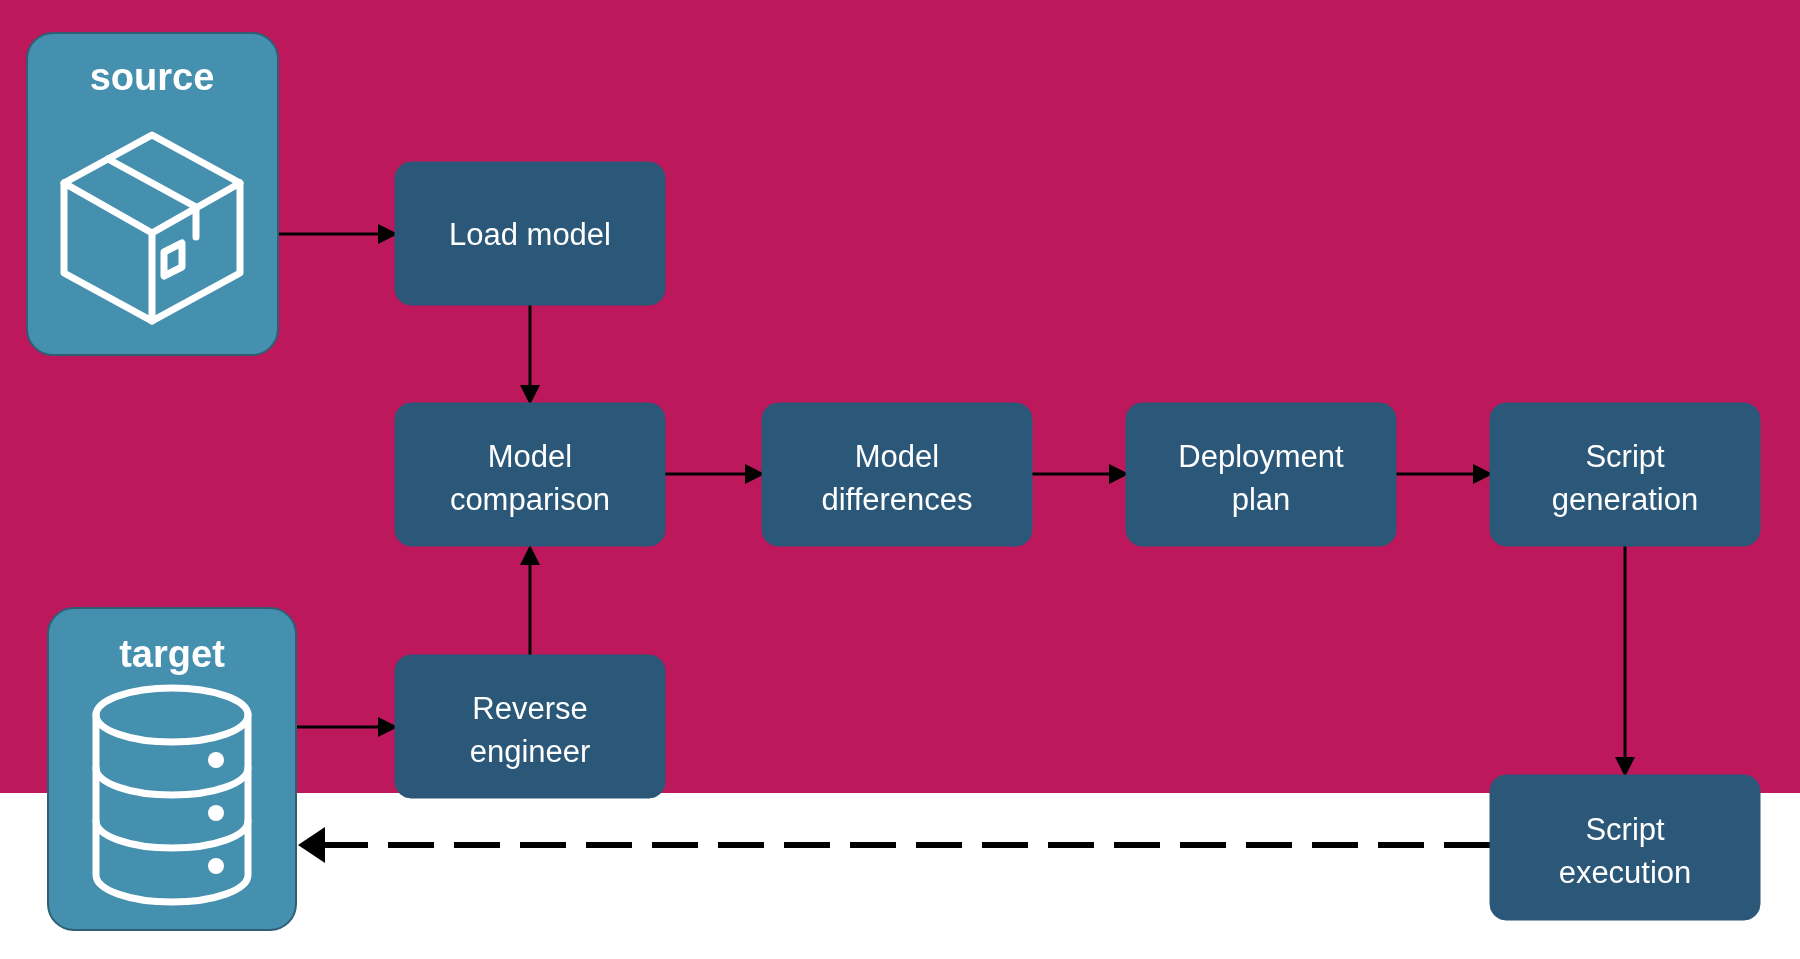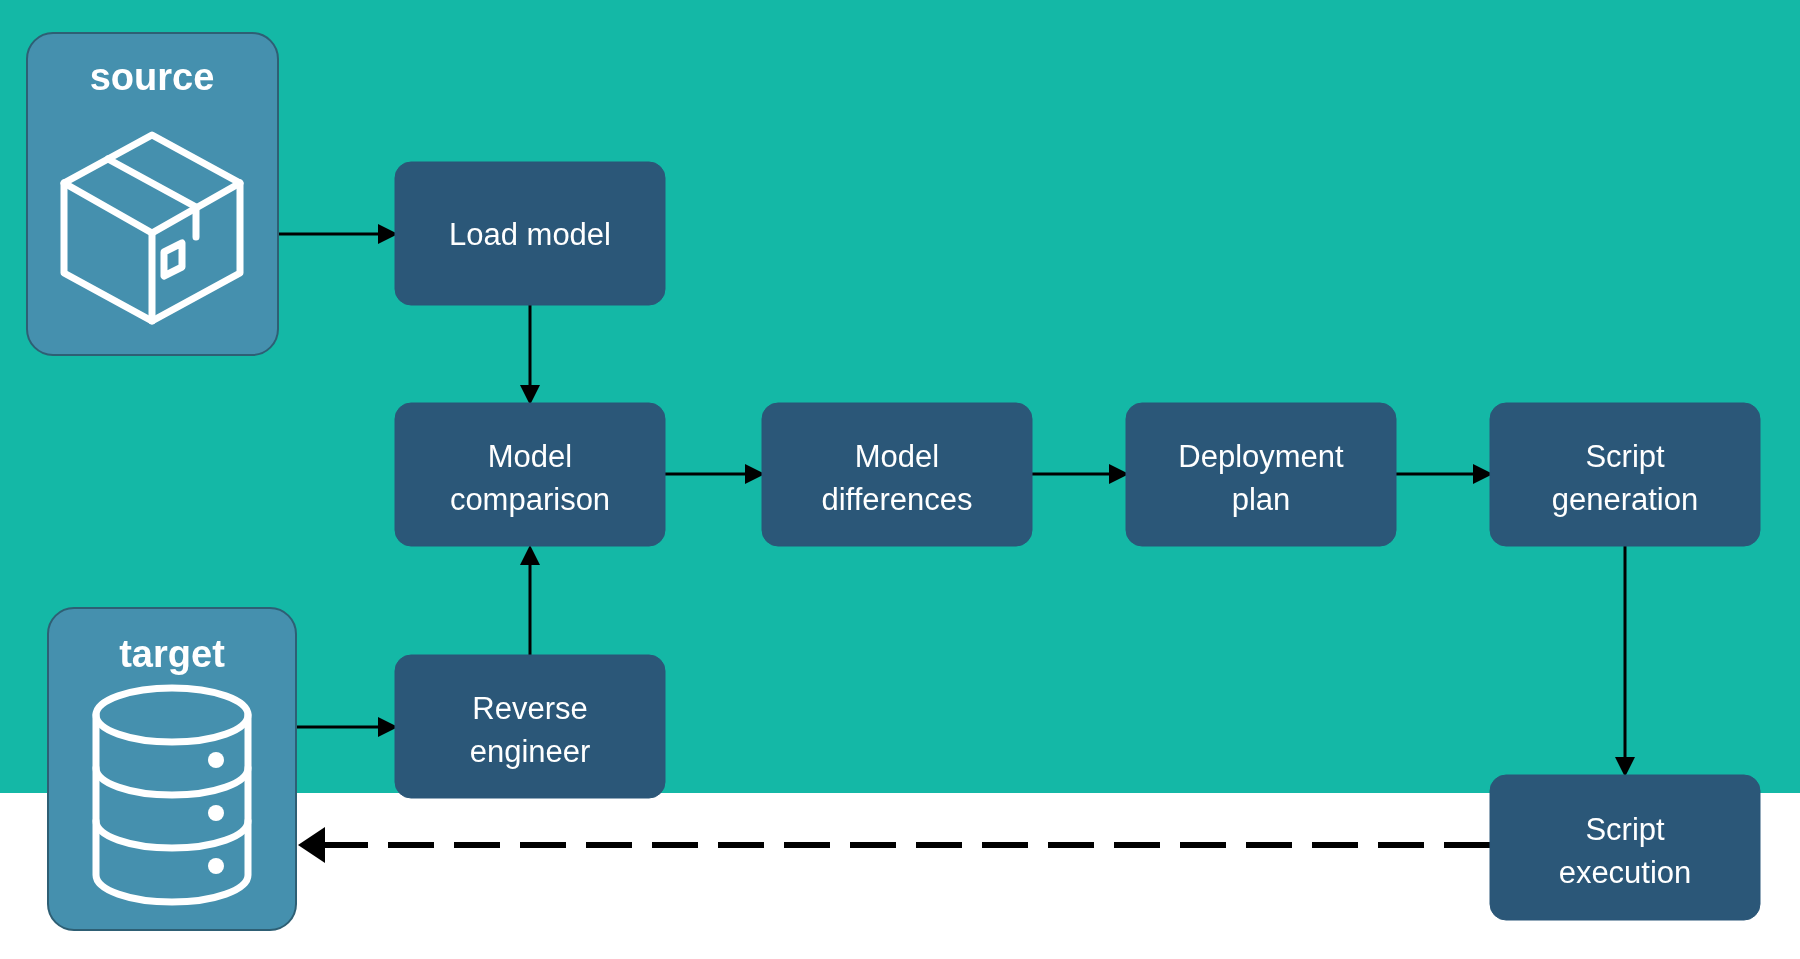--- a/index.html
+++ b/index.html
@@ -11,21 +11,21 @@
   body {
     width: 1800px;
     height: 959px;
     overflow: hidden;
     font-family: "Liberation Sans", sans-serif;
   }
   #diagram-root {
     position: relative;
     width: 1800px;
     height: 793px;
-    background: #14b8a6;
+    background: #be185d;
   }
   svg#flow-canvas {
     display: block;
     width: 1800px;
     height: 959px;
   }
   .endpoint-rect {
     fill: #4590ae;
     stroke: #2e5f74;
     stroke-width: 2;

